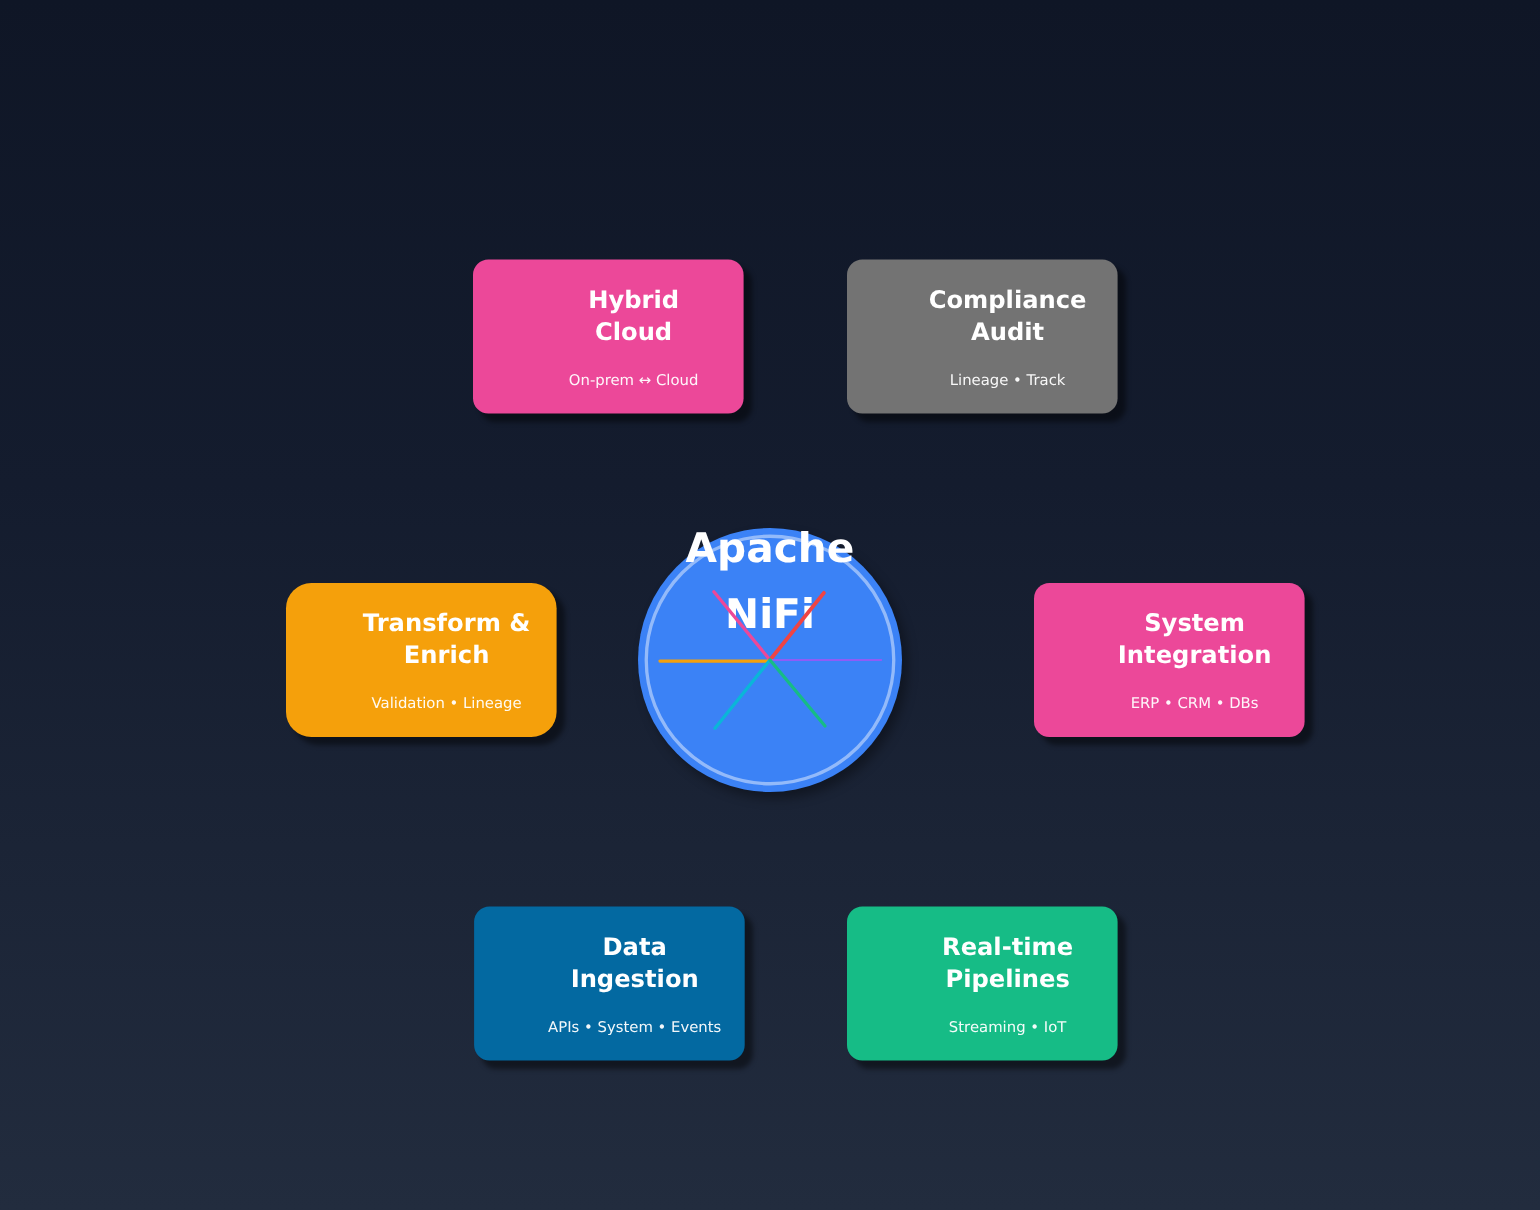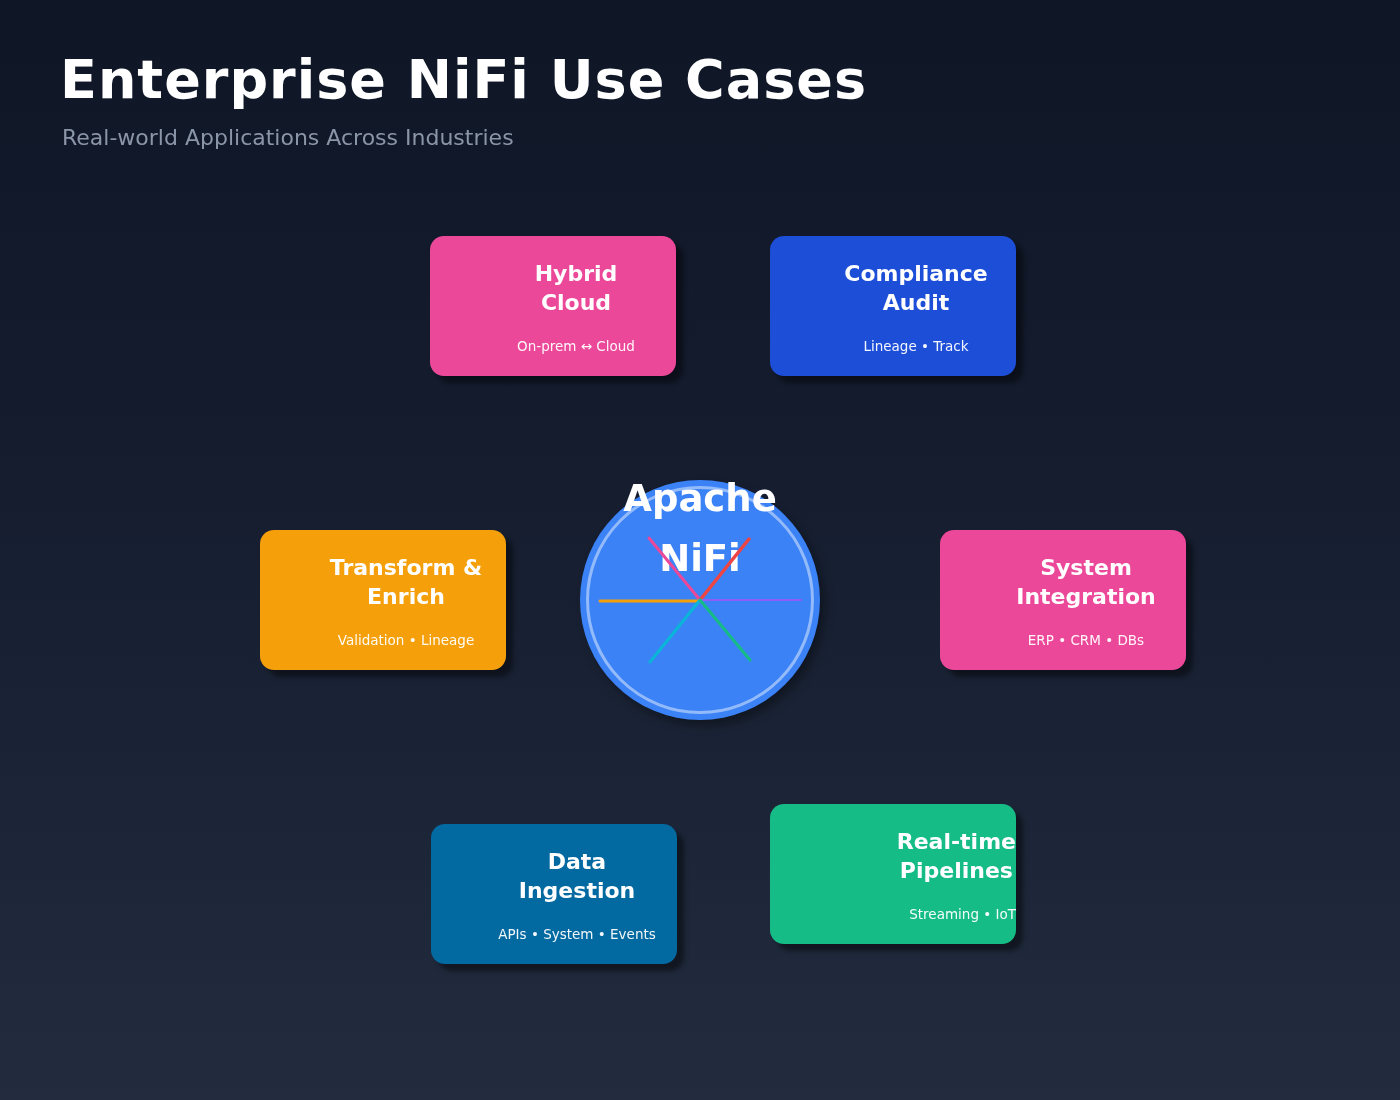--- a/index.html
+++ b/index.html
@@ -23,24 +23,24 @@
     position:absolute;width:200px;height:140px;border-radius:14px;
     box-shadow:7px 7px 5px rgba(0,0,0,0.45);
     display:flex;flex-direction:column;align-items:center;justify-content:center;
     text-align:center;color:#ffffff;padding-left:46px;
   }
   .card-title{font-size:22px;font-weight:bold;line-height:29px;}
   .card-title span{display:block;}
   .card-sub{font-size:13.5px;margin-top:21px;color:rgba(255,255,255,0.95);}
   .card-hybrid    {left:430px;top:236px;}
   .card-compliance{left:770px;top:236px;}
-  .card-transform {left:260px;top:530px;}
+  .card-transform {left:260px;top:530px;border-radius:23px;}
   .card-system    {left:940px;top:530px;}
   .card-ingestion {left:431px;top:824px;}
-  .card-realtime  {left:770px;top:804px;align-items:flex-end;}
+  .card-realtime  {left:770px;top:824px;}
   
   .hub{
     position:absolute;left:580px;top:480px;width:240px;height:240px;
     border-radius:50%;background:#3b82f6;
     box-shadow:5px 6px 10px rgba(0,0,0,0.35);
     display:flex;flex-direction:column;align-items:center;
     gap:22px;color:#ffffff;text-align:center;
   }
   .hub::after{
     content:"";position:absolute;inset:6px;border-radius:50%;
@@ -51,34 +51,30 @@
   .connectors{
     position:absolute;left:0;top:0;width:1400px;height:1100px;
     pointer-events:none;z-index:5;
   }
 </style>
 </head>
 <body>
 
 <div class="stage">
 
-  <div class="hdr">
-    <h1>Enterprise NiFi Use Cases</h1>
-    <p>Real-world Applications Across Industries</p>
-  </div>
 
   <div class="card card-hybrid" style="background: rgb(236, 72, 153);">
     <div class="card-title">
       <span>Hybrid</span>
       <span>Cloud</span>
     </div>
     <div class="card-sub">On-prem ↔ Cloud</div>
   </div>
 
-  <div class="card card-compliance" style="background: #1d4ed8;">
+  <div class="card card-compliance" style="background: #737373;">
     <div class="card-title">
       <span>Compliance</span>
       <span>Audit</span>
     </div>
     <div class="card-sub">Lineage • Track</div>
   </div>
 
   <div class="card card-transform" style="background: rgb(245, 160, 11);">
     <div class="card-title">
       <span>Transform &amp;</span>

